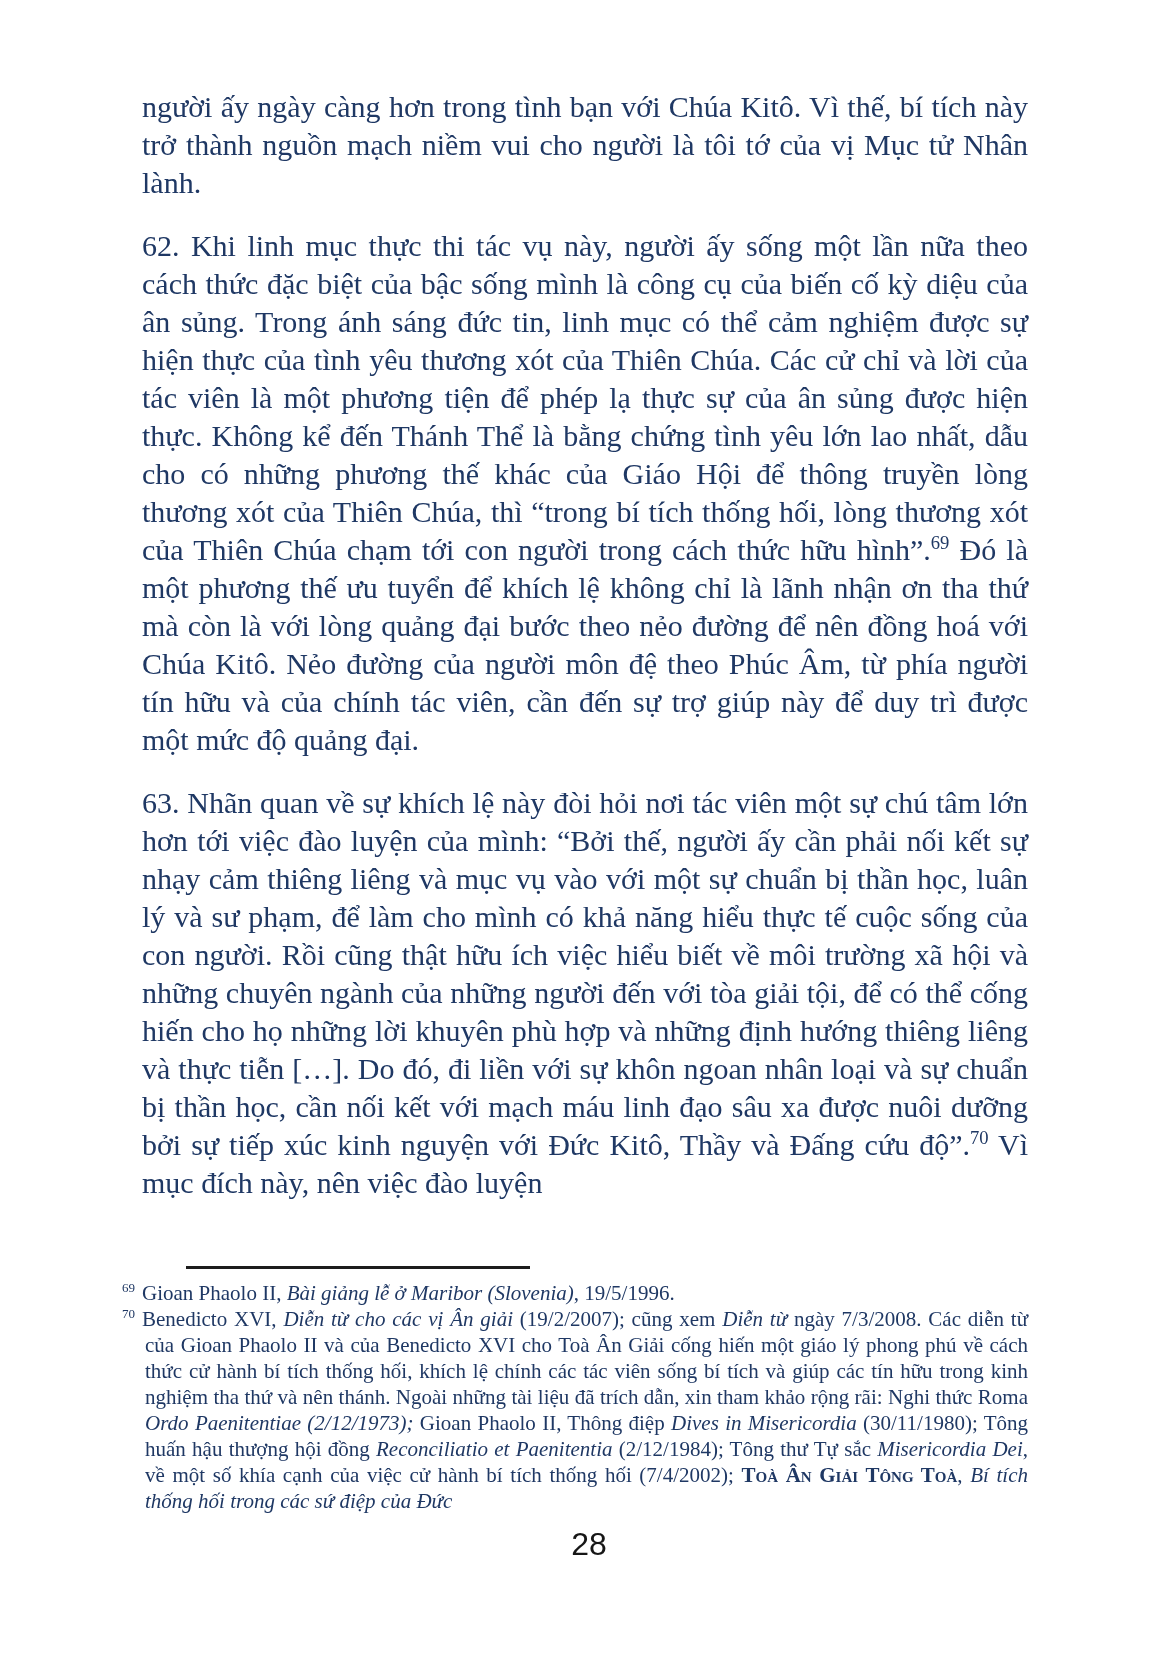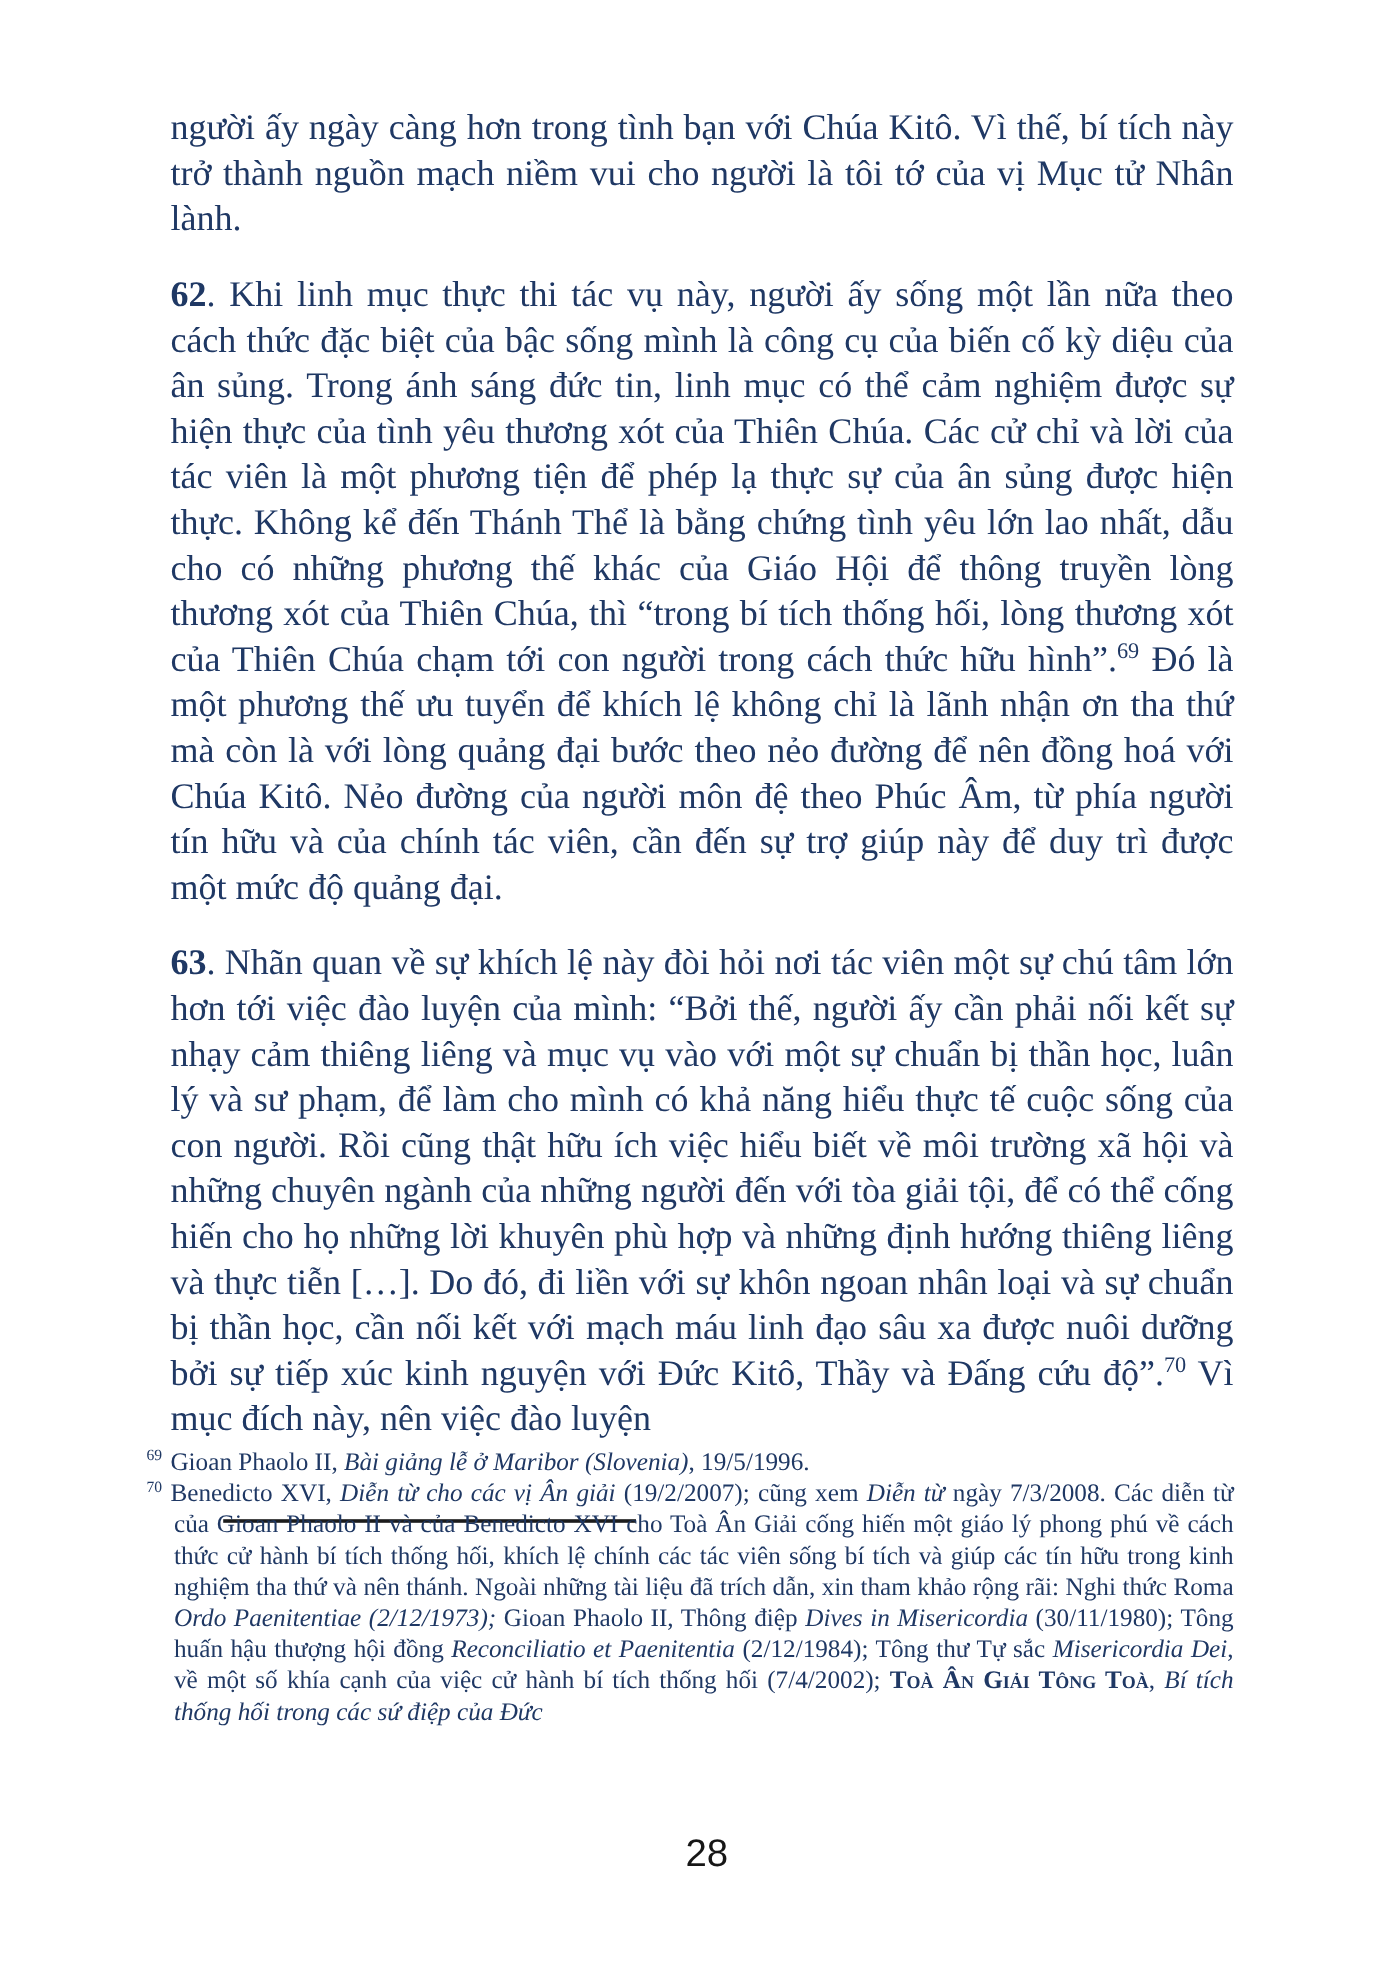--- a/index.html
+++ b/index.html
@@ -17,32 +17,32 @@
     left:142px;
     top:88px;
     width:886px;
     color:#1f3864;
     font-size:30px;
     line-height:38px;
     text-align:justify;
   }
   .body-text p{margin:0 0 25px 0;}
   .body-text p:last-child{margin-bottom:0;}
-  .b{font-weight:bold;}
+  .b{font-weight:normal;}
   .i{font-style:italic;}
   .sc{font-variant:small-caps;font-weight:bold;}
   sup{
     font-size:0.62em;
     line-height:0;
     vertical-align:super;
   }
   .footnote-section{
     position:absolute;
     left:122px;
-    top:1205px;
+    top:1280px;
     width:906px;
     color:#1f3864;
     font-size:21px;
     line-height:26px;
     text-align:justify;
   }
   .fn-rule{
     position:absolute;
     left:186px;
     top:1266px;

